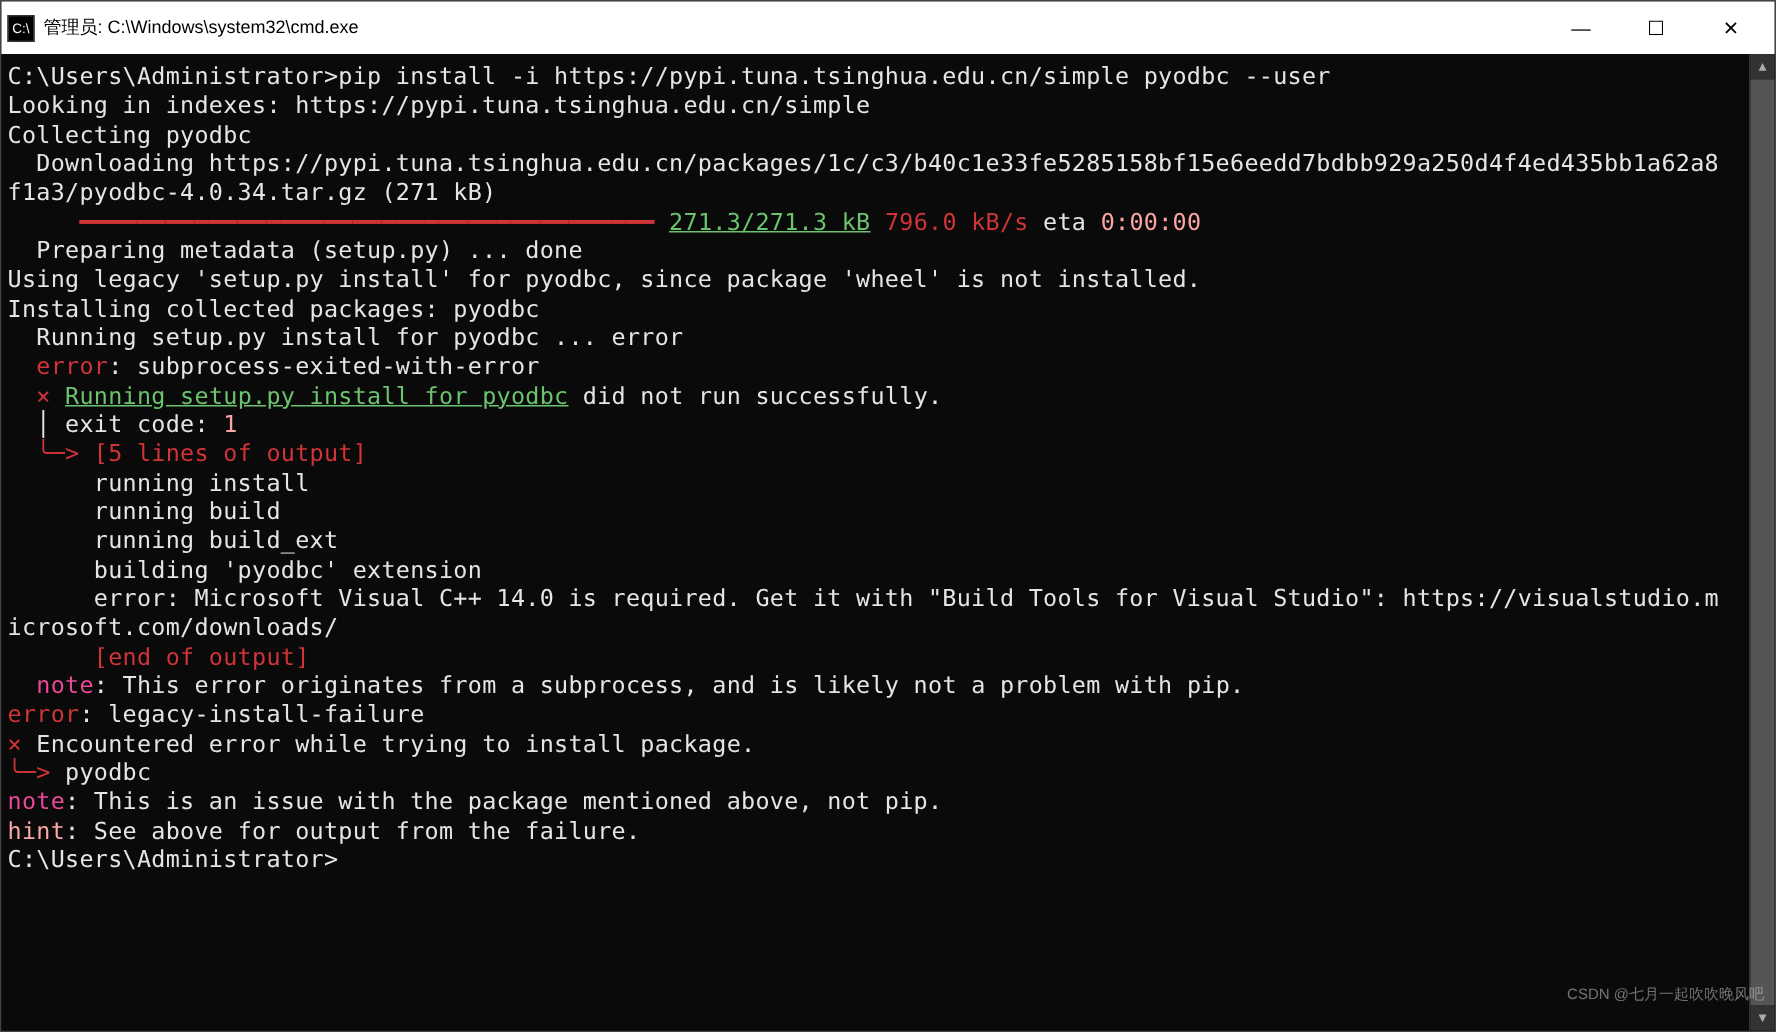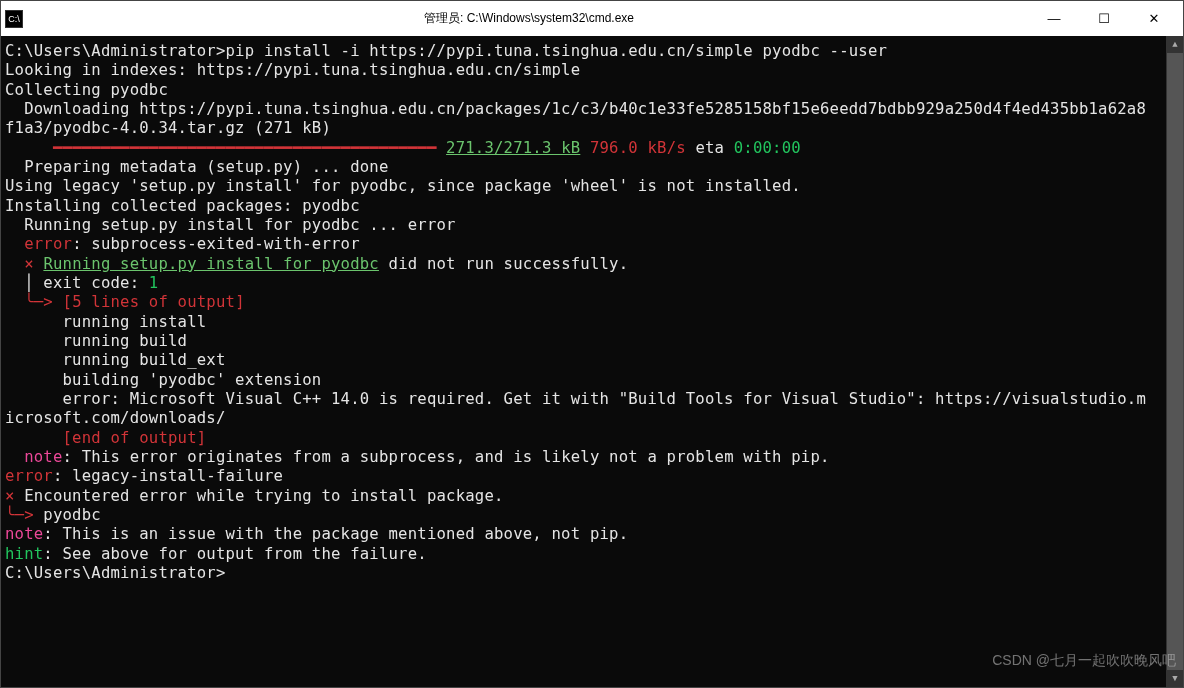--- a/index.html
+++ b/index.html
@@ -34,21 +34,21 @@
     height: 18px;
     margin-right: 6px;
     display: inline-flex;
     align-items: center;
     justify-content: center;
     border: 1px solid #333;
     font-size: 9px;
     background: #000;
     color: #fff;
   }
-  .title-text { flex: 1; text-align: center; }
+  .title-text { flex: 1; }
   .win-controls { display: flex; height: 100%; }
   .win-btn {
     width: 50px;
     height: 100%;
     display: flex;
     align-items: center;
     justify-content: center;
     font-size: 13px;
     cursor: pointer;
   }
@@ -93,28 +93,28 @@
     position: absolute;
     width: 100%;
     background: #555;
     top: 17px;
     bottom: 17px;
   }
   .seg { display: inline; }
   .c-white { color: #e5e5e5; }
   .c-red { color: #d13438; }
   .c-green { color: #6bc46d; text-decoration: underline; }
-  .c-cyan { color: #22c55e; }
+  .c-cyan { color: #fca5a5; }
   .c-magenta { color: #ec4899; }
   .watermark {
     position: absolute;
     bottom: 18px;
     right: 8px;
     font-family: "Microsoft YaHei", sans-serif;
-    font-size: 14px;
+    font-size: 10px;
     color: rgba(200,200,200,0.55);
     pointer-events: none;
   }
 </style>
 </head>
 <body>
 
 <div class="window">
   <div class="title-bar">
     <span class="title-icon">C:\</span>

